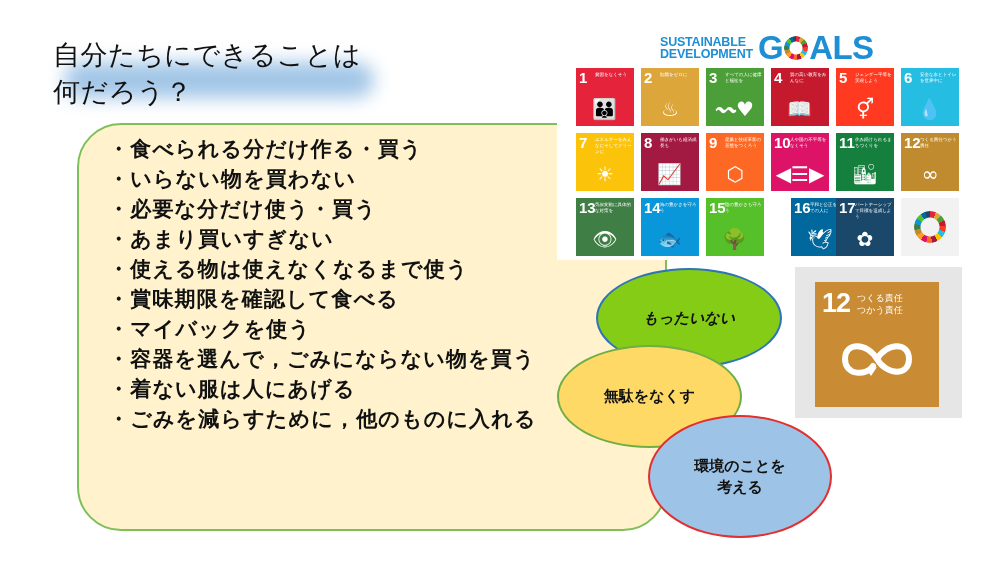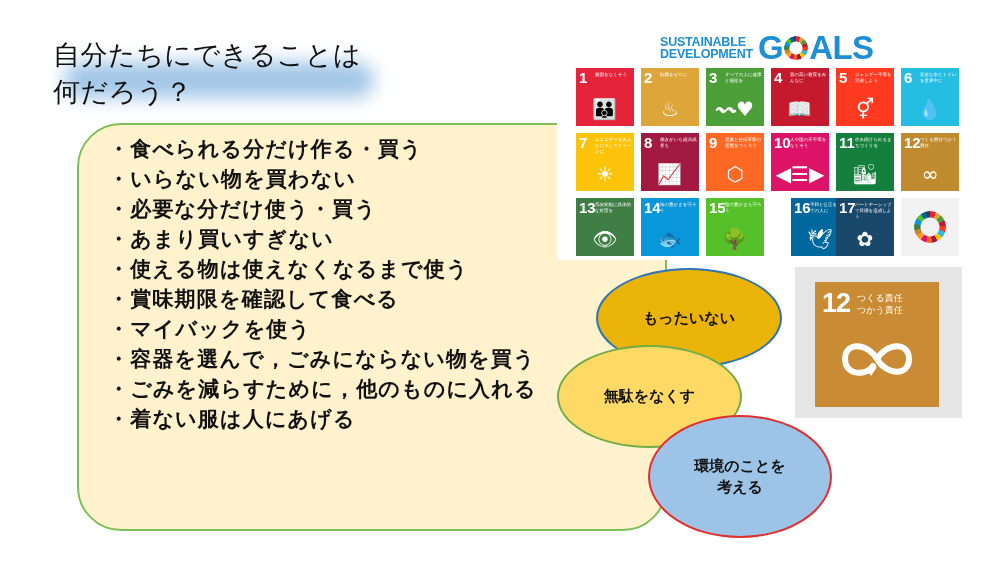--- a/index.html
+++ b/index.html
@@ -31,21 +31,21 @@
   .tile.wheel .ring { position:absolute; left:13px; top:13px; width:32px; height:32px; border-radius:50%;
        background:conic-gradient(#e5243b 0 6%, #dda63a 6% 12%, #4c9f38 12% 18%, #c5192d 18% 24%, #ff3a21 24% 30%, #26bde2 30% 36%, #fcc30b 36% 42%, #a21942 42% 48%, #fd6925 48% 54%, #dd1367 54% 60%, #fd9d24 60% 66%, #bf8b2e 66% 72%, #3f7e44 72% 78%, #0a97d9 78% 84%, #56c02b 84% 90%, #00689d 90% 95%, #19486a 95% 100%);
        -webkit-mask:radial-gradient(circle, transparent 9px, #000 10px); mask:radial-gradient(circle, transparent 9px, #000 10px); }
   .big12-frame { position:absolute; left:795px; top:267px; width:167px; height:151px; background:#e7e6e6; }
   .big12 { position:absolute; left:815px; top:282px; width:124px; height:125px; background:#c98b33; color:#fff; }
   .big12 .num { position:absolute; left:7px; top:6px; font-size:27px; font-weight:bold; font-family:"Liberation Sans", sans-serif; letter-spacing:-1px; }
   .big12 .lbl { position:absolute; left:42px; top:10px; font-size:9px; line-height:12px; }
   .big12 .inf { position:absolute; left:22px; top:52px; width:80px; height:50px; }
   .ellipse { position:absolute; border-radius:50%; box-sizing:border-box; display:flex; align-items:center;
              justify-content:center; text-align:center; font-size:15px; font-weight:bold; line-height:21px; color:#111; }
-  .e-mottai { left:596px; top:268px; width:186px; height:100px; background:#eab308; border:2px solid #2e75b6; }
+  .e-mottai { left:596px; top:268px; width:186px; height:100px; background:#84cc16; border:2px solid #2e75b6;font-style:italic; }
   .e-muda { left:557px; top:345px; width:185px; height:103px; background:#ffd966; border:2px solid #70ad47; }
   .e-kankyo { left:648px; top:415px; width:184px; height:123px; background:#9dc3e6; border:2px solid #e03030; }
 </style>
 </head>
 <body>
 
 <div class="title-wrap">
   <div class="title-glow"></div>
   <div class="title">
     <div>自分たちにできることは</div>
@@ -56,22 +56,22 @@
 <div class="list-box"></div>
 <ul class="list" id="action-list">
     <li>・食べられる分だけ作る・買う</li>
     <li>・いらない物を買わない</li>
     <li>・必要な分だけ使う・買う</li>
     <li>・あまり買いすぎない</li>
     <li>・使える物は使えなくなるまで使う</li>
     <li>・賞味期限を確認して食べる</li>
     <li>・マイバックを使う</li>
     <li>・容器を選んで，ごみにならない物を買う</li>
+    <li>・着ない服は人にあげる</li>
     <li>・ごみを減らすために，他のものに入れる</li>
-    <li>・着ない服は人にあげる</li>
   </ul>
 
 <div class="sdg-panel"></div>
 <div class="logo">
   <div class="logo-small">
     <div>SUSTAINABLE</div>
     <div>DEVELOPMENT</div>
   </div>
   <div class="logo-goals">
     <span>G</span>

